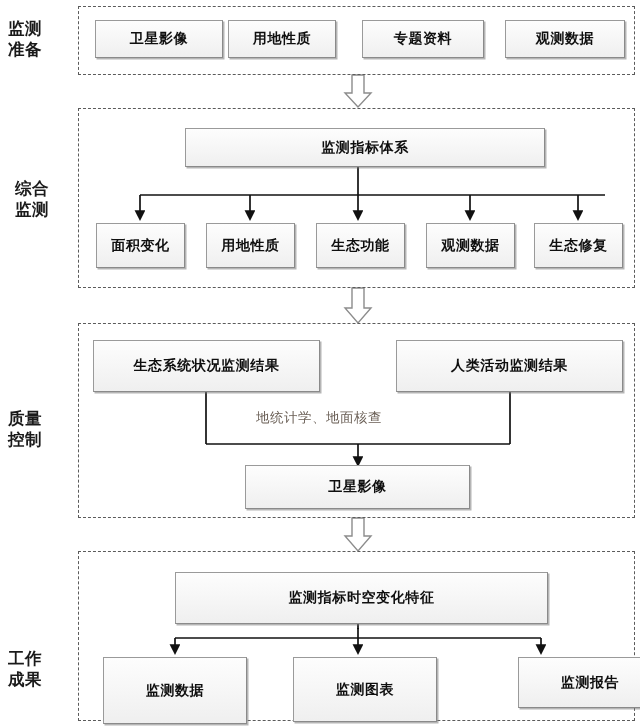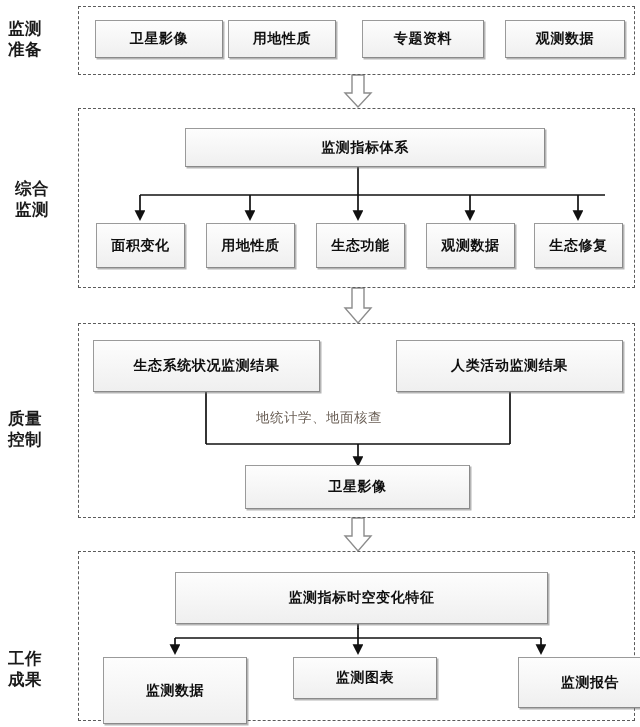--- a/index.html
+++ b/index.html
@@ -227,20 +227,20 @@
   <div class="stage-label" style="left:8px; top:648px;">工作
 成果</div>
 
   <div class="node wide" style="left:175px; top:572px; width:373px; height:52px;">
     <span>监测指标时空变化特征</span>
   </div>
 
   <div class="node" style="left:103px; top:657px; width:144px; height:67px;">
     <span>监测数据</span>
   </div>
-  <div class="node" style="left:293px; top:657px; width:144px; height:42px;">
+  <div class="node" style="left:293px; top:657px; width:144px; height:65px;">
     <span>监测图表</span>
   </div>
   <div class="node" style="left:470px; top:657px; width:144px; height:51px;margin-left:48px;">
     <span>监测报告</span>
   </div>
 
 </div>
 
 </body></html>

